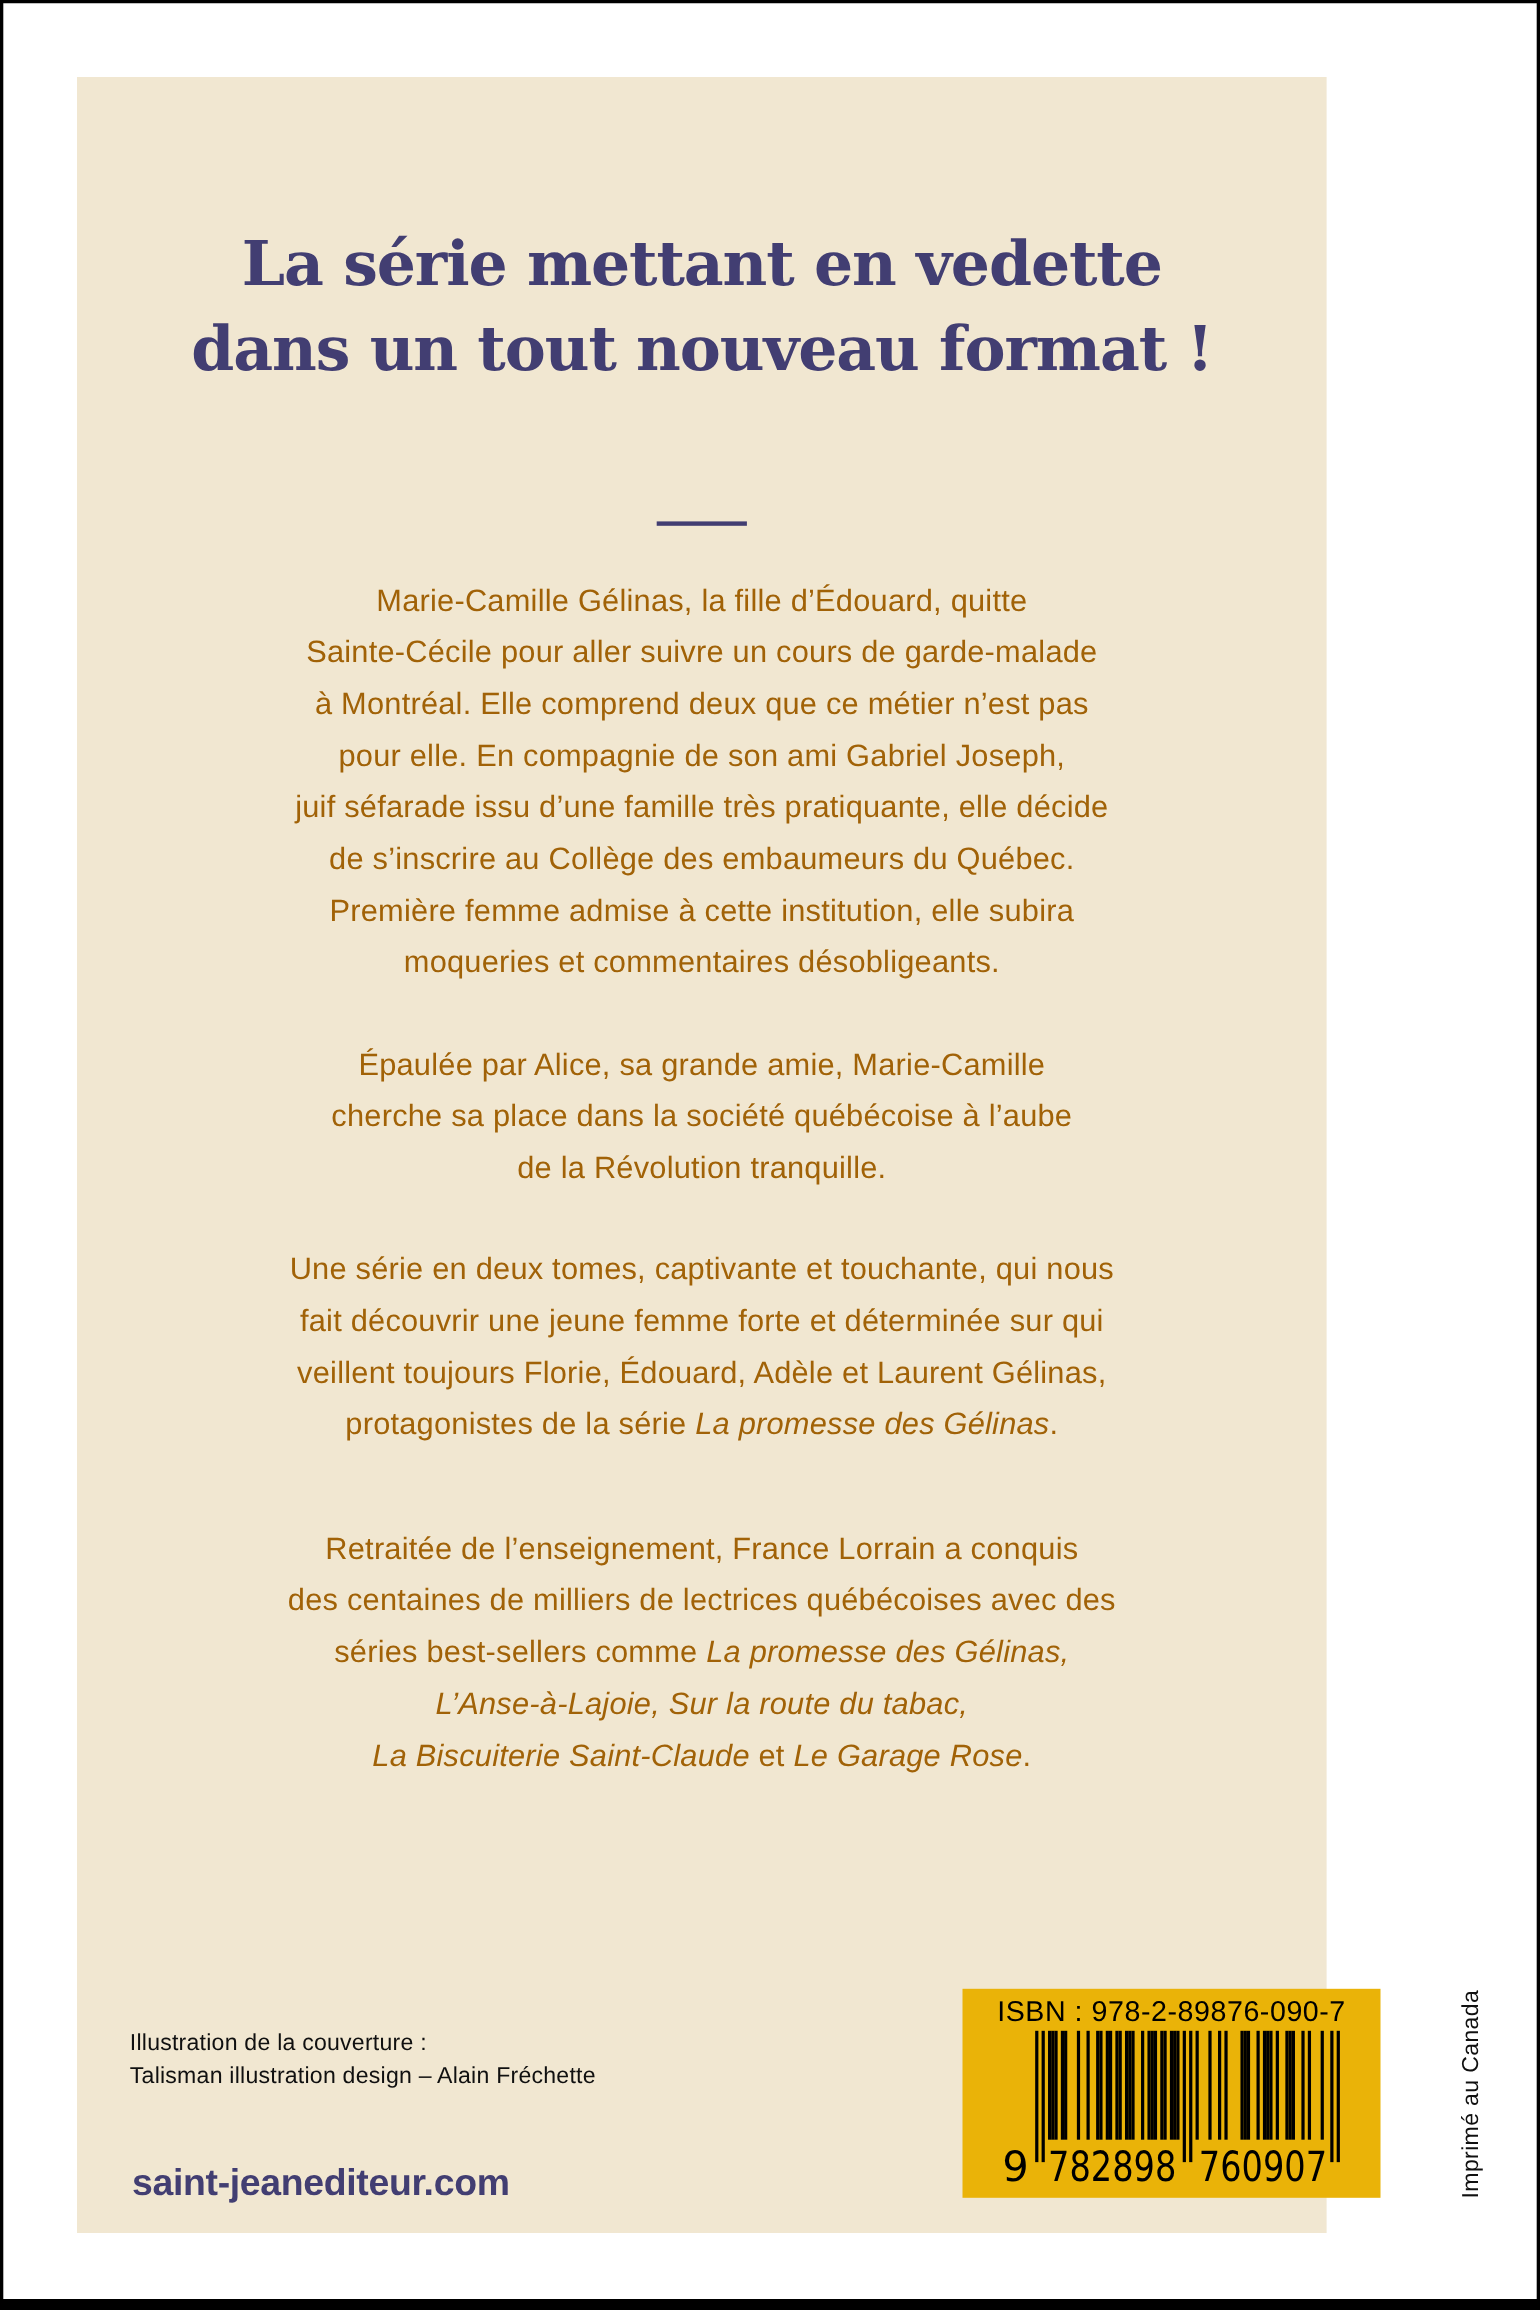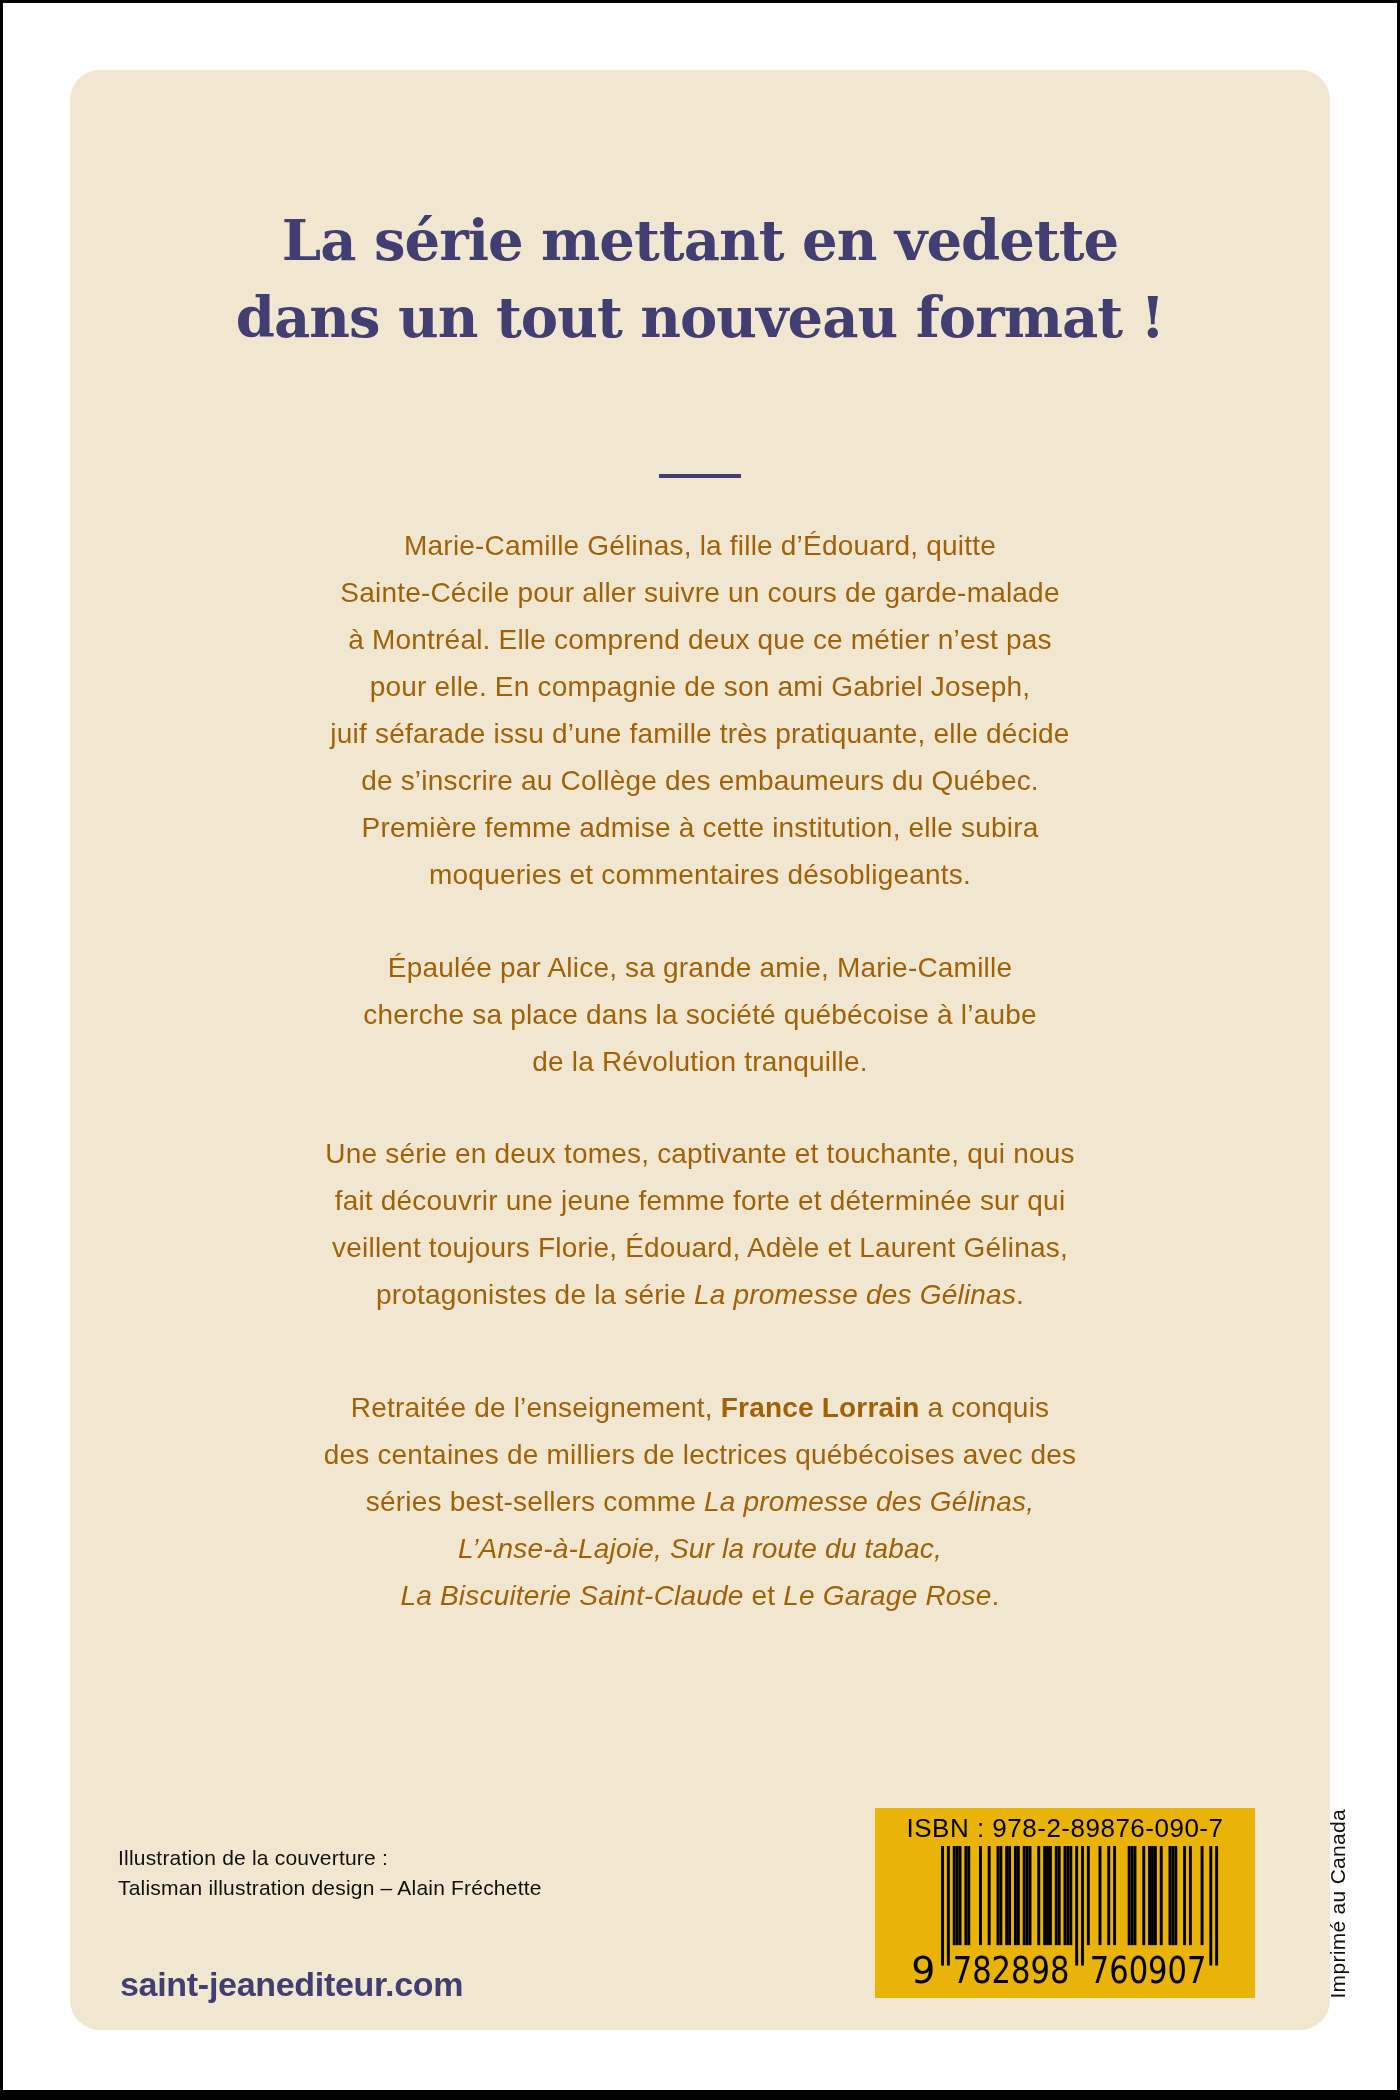--- a/index.html
+++ b/index.html
@@ -2,39 +2,38 @@
 <html><head>
 <meta charset="utf-8">
 <style>
   html,body{margin:0;padding:0;background:#ffffff;}
   .sheet{
     position:relative;width:1400px;height:2100px;box-sizing:border-box;
     background:#ffffff;border:3px solid #000;border-bottom-width:10px;
     font-family:"Liberation Sans",sans-serif;overflow:hidden;
   }
   .panel{
-    position:absolute;left:67px;top:67px;width:1260px;height:1960px;
+    position:absolute;left:67px;top:67px;width:1136px;height:1960px;
     background:#f1e7d1;
-    border-radius:30px;
   }
   .headline{
     position:absolute;left:0;right:0;top:132px;text-align:center;
     font-family:"DejaVu Serif",serif;font-weight:700;
     font-size:56px;line-height:77px;letter-spacing:-1px;color:#423e72;
   }
   .divider{
     position:absolute;left:50%;top:404px;width:82px;height:4px;
     margin-left:-41px;background:#423e72;
   }
   .copy{
     position:absolute;left:0;right:0;text-align:center;
     font-size:28px;line-height:47px;color:#a16207;letter-spacing:.2px;
   }
   .copy .it{font-style:italic;}
-  .copy .bd{font-weight:bold;}
+  .copy .bd{font-weight:normal;}
   #para-1{top:452px;}
   #para-2{top:874px;}
   #para-3{top:1060px;}
   #para-4{top:1314px;}
   .credits{
     position:absolute;left:48px;top:1773px;text-align:left;
     font-size:21px;line-height:30px;color:#101010;letter-spacing:.2px;
   }
   .website{
     position:absolute;left:50px;top:1895px;

